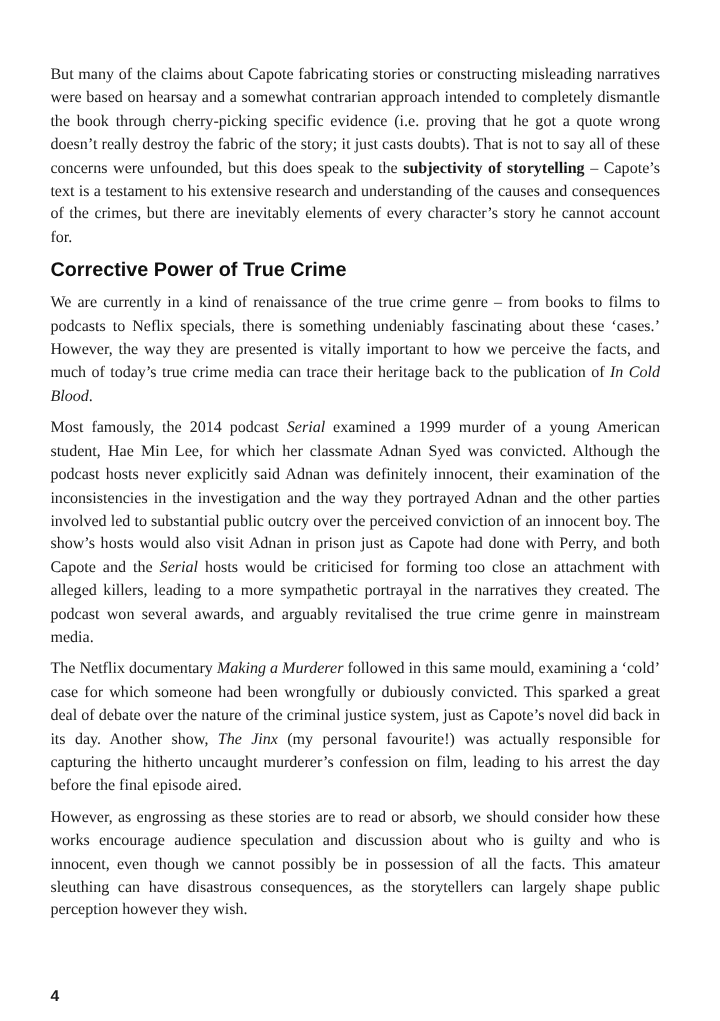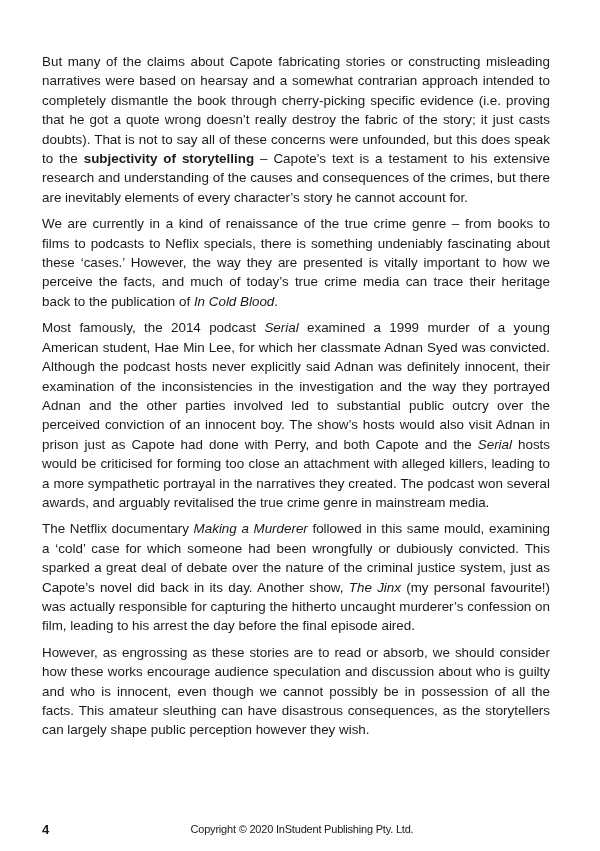--- a/index.html
+++ b/index.html
@@ -1,40 +1,40 @@
 <!DOCTYPE html>
 <html><head>
 <meta charset="utf-8">
 <style>
   html, body { margin:0; padding:0; background:#ffffff; }
   body { width:600px; height:851px; position:relative; overflow:hidden; }
   .page { position:absolute; left:42px; top:52px; width:520px;
           font-family:"Liberation Sans", sans-serif; font-size:13.4px; line-height:19.4px; color:#1a1a1a; }
-  p { margin:0 12px 7px 0; text-align:justify; }
+  p { margin:0 12px 7px 0; text-align:justify;font-family:Liberation Serif, serif; }
   h2 { font-family:"Liberation Sans", sans-serif; font-size:16.5px; font-weight:bold; margin:3px 0 6px 0; line-height:22px; color:#111; }
   em { font-style:italic; }
   strong { font-weight:bold; }
   .footer { position:absolute; top:822px; left:42px; width:520px; height:20px;
             font-family:"Liberation Sans", sans-serif; color:#1a1a1a; }
   .page-num { position:absolute; left:0; top:0; font-weight:bold; font-size:13px; }
   .copyright { position:absolute; left:0; width:520px; text-align:center; top:1px; font-size:11px; letter-spacing:-0.2px; }
 </style>
 </head>
 <body>
 
 <div class="page">
   <p><span>But many of the claims about Capote fabricating stories or constructing misleading narratives were based on hearsay and a somewhat contrarian approach intended to completely dismantle the book through cherry-picking specific evidence (i.e. proving that he got a quote wrong doesn’t really destroy the fabric of the story; it just casts doubts).  That is not to say all of these concerns were unfounded, but this does speak to the </span><strong>subjectivity of storytelling</strong><span> – Capote’s text is a testament to his extensive research and understanding of the causes and consequences of the crimes, but there are inevitably elements of every character’s story he cannot account for.</span></p>
 
 
+  <h2>Corrective Power of True Crime</h2>
 
   <p><span>We are currently in a kind of renaissance of the true crime genre – from books to films to podcasts to Neflix specials, there is something undeniably fascinating about these ‘cases.’ However, the way they are presented is vitally important to how we perceive the facts, and much of today’s true crime media can trace their heritage back to the publication of </span><em>In Cold Blood</em><span>.</span></p>
 
   <p><span>Most famously, the 2014 podcast </span><em>Serial</em><span> examined a 1999 murder of a young American student, Hae Min Lee, for which her classmate Adnan Syed was convicted.  Although the podcast hosts never explicitly said Adnan was definitely innocent, their examination of the inconsistencies in the investigation and the way they portrayed Adnan and the other parties involved led to substantial public outcry over the perceived conviction of an innocent boy. The show’s hosts would also visit Adnan in prison just as Capote had done with Perry, and both Capote and the </span><em>Serial</em><span> hosts would be criticised for forming too close an attachment with alleged killers, leading to a more sympathetic portrayal in the narratives they created.  The podcast won several awards, and arguably revitalised the true crime genre in mainstream media.</span></p>
 
   <p><span>The Netflix documentary </span><em>Making a Murderer</em><span> followed in this same mould, examining a ‘cold’ case for which someone had been wrongfully or dubiously convicted.  This sparked a great deal of debate over the nature of the criminal justice system, just as Capote’s novel did back in its day.  Another show, </span><em>The Jinx</em><span> (my personal favourite!)  was actually responsible for capturing the hitherto uncaught murderer’s confession on film, leading to his arrest the day before the final episode aired.</span></p>
 
   <p>However, as engrossing as these stories are to read or absorb, we should consider how these works encourage audience speculation and discussion about who is guilty and who is innocent, even though we cannot possibly be in possession of all the facts.  This amateur sleuthing can have disastrous consequences, as the storytellers can largely shape public perception however they wish.</p>
 </div>
 
 <div class="footer">
   <span class="page-num">4</span>
-  <span class="copyright">Copyright © 2020 InStudent Publishing Pty. Ltd.</span>
 </div>
 
 </body></html>

